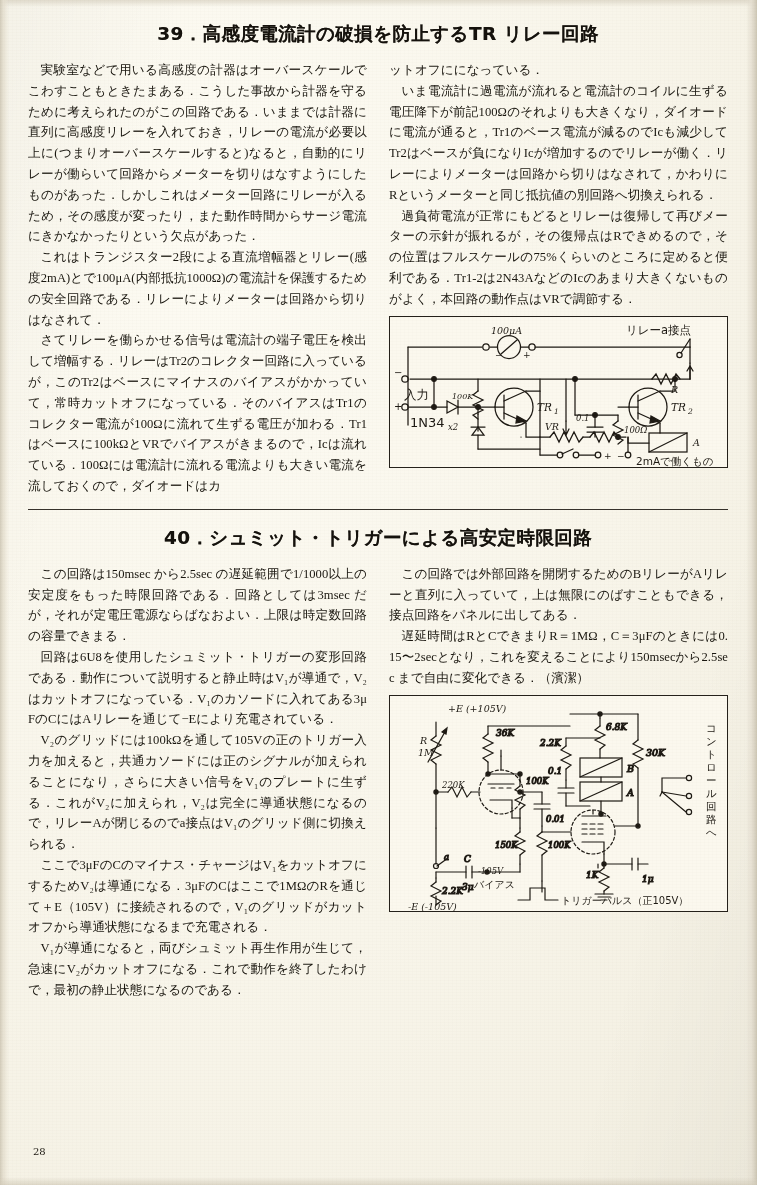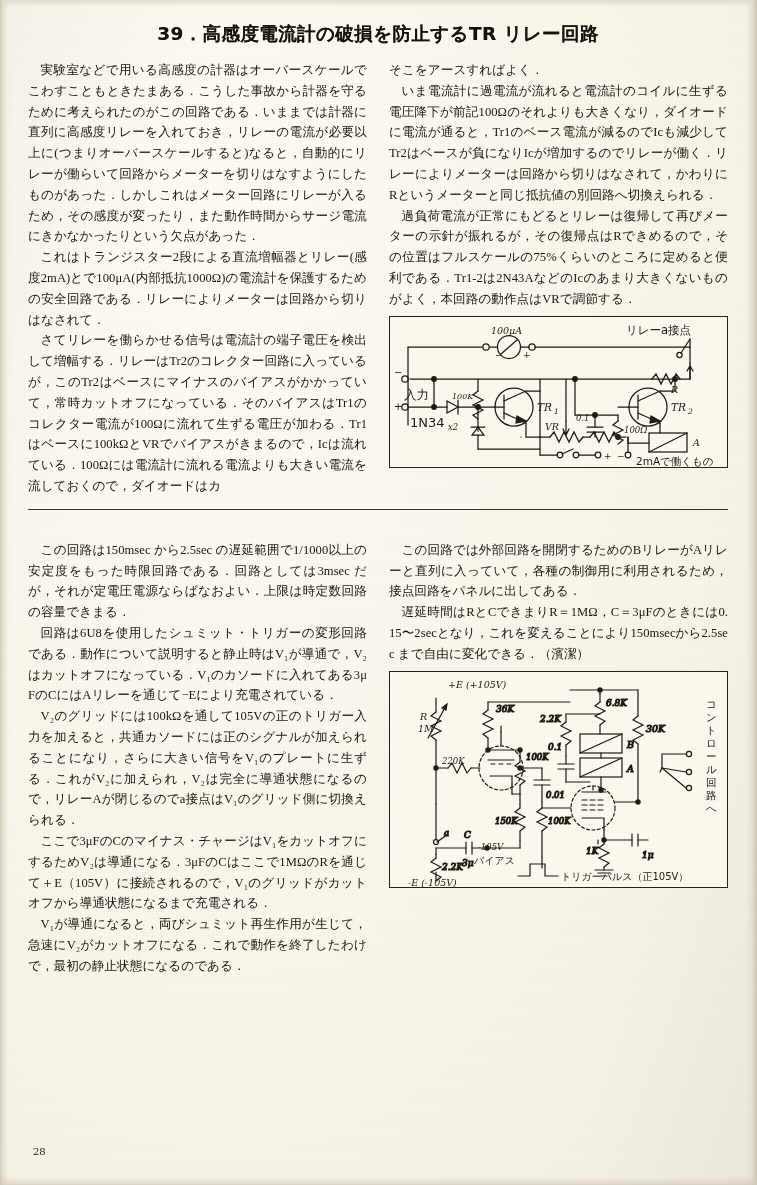--- a/index.html
+++ b/index.html
@@ -148,21 +148,21 @@
     <div style="height:14px"></div>
 
     <div class="cols">
       <div class="col">
         <p class="body">実験室などで用いる高感度の計器はオーバースケールでこわすこともときたまある．こうした事故から計器を守るために考えられたのがこの回路である．いままでは計器に直列に高感度リレーを入れておき，リレーの電流が必要以上に(つまりオーバースケールすると)なると，自動的にリレーが働らいて回路からメーターを切りはなすようにしたものがあった．しかしこれはメーター回路にリレーが入るため，その感度が変ったり，また動作時間からサージ電流にきかなかったりという欠点があった．</p>
         <p class="body">これはトランジスター2段による直流増幅器とリレー(感度2mA)とで100μA(内部抵抗1000Ω)の電流計を保護するための安全回路である．リレーによりメーターは回路から切りはなされて．</p>
         <p class="body">さてリレーを働らかせる信号は電流計の端子電圧を検出して増幅する．リレーはTr2のコレクター回路に入っているが，このTr2はベースにマイナスのバイアスがかかっていて，常時カットオフになっている．そのバイアスはTr1のコレクター電流が100Ωに流れて生ずる電圧が加わる．Tr1はベースに100kΩとVRでバイアスがきまるので，Icは流れている．100Ωには電流計に流れる電流よりも大きい電流を流しておくので，ダイオードはカ</p>
       </div>
 
       <div class="col">
-        <p class="body noindent">そこをアースすればよく．</p>
+        <p class="body noindent">ットオフにになっている．</p>
         <p class="body">いま電流計に過電流が流れると電流計のコイルに生ずる電圧降下が前記100Ωのそれよりも大きくなり，ダイオードに電流が通ると，Tr1のベース電流が減るのでIcも減少してTr2はベースが負になりIcが増加するのでリレーが働く．リレーによりメーターは回路から切りはなされて，かわりにRというメーターと同じ抵抗値の別回路へ切換えられる．</p>
         <p class="body">過負荷電流が正常にもどるとリレーは復帰して再びメーターの示針が振れるが，その復帰点はRできめるので，その位置はフルスケールの75%くらいのところに定めると便利である．Tr1-2は2N43AなどのIcのあまり大きくないものがよく，本回路の動作点はVRで調節する．</p>
 
         <div class="figure fig39">
           <svg viewBox="0 0 339 152" width="339" height="152">
             <g fill="none" stroke="#1d1913" stroke-width="1.25" stroke-linecap="round">
 
               <path d="M18 30 L18 108"></path>
               <path d="M18 30 L92 30"></path>
               <circle cx="96" cy="30" r="3.2"></circle>
@@ -301,34 +301,35 @@
             </g>
           </svg>
         </div>
       </div>
     </div>
 
     <div style="height:12px"></div>
     <div class="rule"></div>
     <div style="height:16px"></div>
 
+    <h2 class="section-title">40．シュミット・トリガーによる高安定時限回路</h2>
 
     <div style="height:14px"></div>
 
     <div class="cols">
       <div class="col">
         <p class="body">この回路は150msec から2.5sec の遅延範囲で1/1000以上の安定度をもった時限回路である．回路としては3msec だが，それが定電圧電源ならばなおよい．上限は時定数回路の容量できまる．</p>
         <p class="body">回路は6U8を使用したシュミット・トリガーの変形回路である．動作について説明すると静止時はV₁が導通で，V₂はカットオフになっている．V₁のカソードに入れてある3μFのCにはAリレーを通じて−Eにより充電されている．</p>
         <p class="body">V₂のグリッドには100kΩを通して105Vの正のトリガー入力を加えると，共通カソードには正のシグナルが加えられることになり，さらに大きい信号をV₁のプレートに生ずる．これがV₂に加えられ，V₂は完全に導通状態になるので，リレーAが閉じるのでa接点はV₁のグリッド側に切換えられる．</p>
         <p class="body">ここで3μFのCのマイナス・チャージはV₁をカットオフにするためV₂は導通になる．3μFのCはここで1MΩのRを通じて＋E（105V）に接続されるので，V₁のグリッドがカットオフから導通状態になるまで充電される．</p>
         <p class="body">V₁が導通になると，両びシュミット再生作用が生じて，急速にV₂がカットオフになる．これで動作を終了したわけで，最初の静止状態になるのである．</p>
       </div>
 
       <div class="col">
-        <p class="body">この回路では外部回路を開閉するためのBリレーがAリレーと直列に入っていて，各種の制御用に利用されるため，接点回路をパネルに出してある．</p>
+        <p class="body">この回路では外部回路を開閉するためのBリレーがAリレーと直列に入っていて，上は無限にのばすこともできる，接点回路をパネルに出してある．</p>
         <p class="body">遅延時間はRとCできまりR＝1MΩ，C＝3μFのときには0.15〜2secとなり，これを変えることにより150msecから2.5sec まで自由に変化できる．（濱潔）</p>
 
         <div class="figure fig40">
           <svg viewBox="0 0 339 217" width="339" height="217">
             <g fill="none" stroke="#1d1913" stroke-width="1.2" stroke-linecap="round">
 
               <path d="M46 26 L46 40"></path>
 
               <path d="M46 40 l-5 4 l10 5 l-10 5 l10 5 l-10 5 l5 4"></path>
               <path d="M38 66 L56 34"></path>

